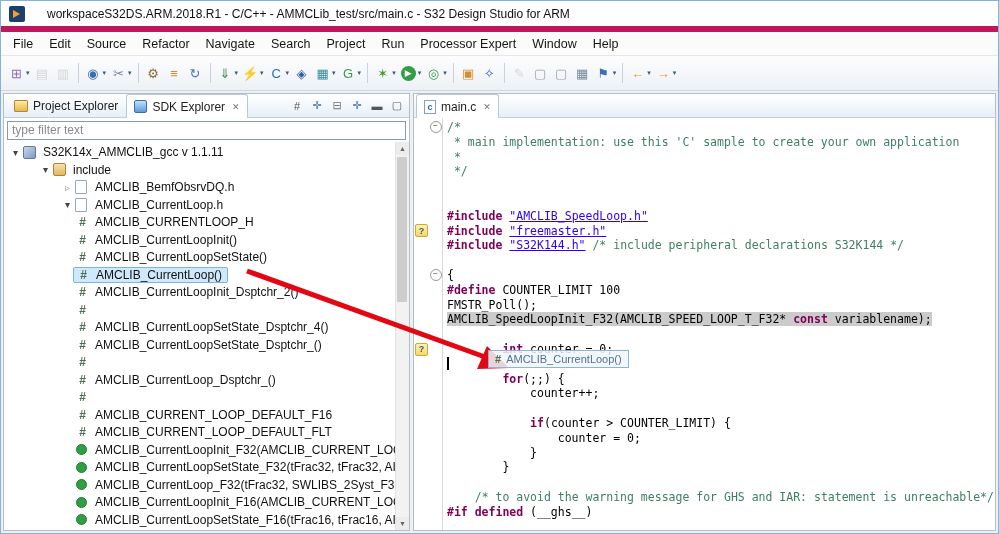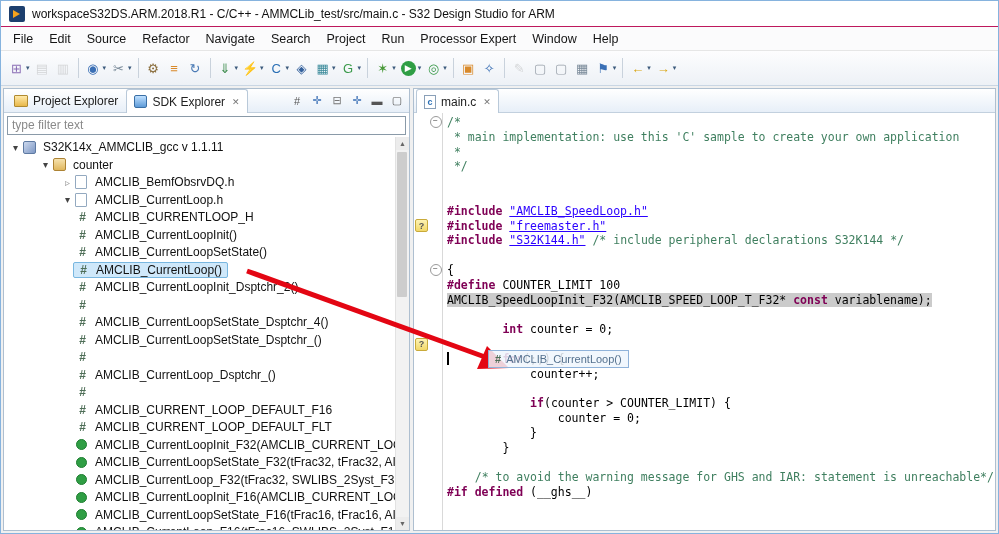--- a/index.html
+++ b/index.html
@@ -1,21 +1,21 @@
 <!DOCTYPE html>
 <html><head>
 <meta charset="utf-8">
 <style>
   html,body{margin:0;padding:0;background:#fff;}
   .window{position:relative;width:999px;height:534px;box-sizing:border-box;border:1px solid #86b3de;
           display:flex;flex-direction:column;overflow:hidden;background:#f0f0f0;
           font-family:"Liberation Sans",sans-serif;}
   
-  .titlebar{height:25px;flex:none;background:#fff;border-bottom:1px solid #be185d;
-            display:flex;align-items:center;gap:7px;padding:0 8px;font-size:12px;color:#101010;}
+  .titlebar{height:25px;flex:none;background:#fff;border-bottom:6px solid #be185d;
+            display:flex;align-items:center;gap:22px;padding:0 8px;font-size:12px;color:#101010;}
   .appicon{width:16px;height:16px;flex:none;border-radius:2px;background:#1d3f6e;position:relative;}
   .appicon::after{content:"";position:absolute;left:4px;top:4px;border-left:7px solid #f6a21d;
             border-top:4px solid transparent;border-bottom:4px solid transparent;}
   .menubar{height:23px;flex:none;background:#fbfbfc;border-bottom:1px solid #e6e6e6;
            display:flex;align-items:center;font-size:12.5px;color:#151515;padding:0 4px;}
   .mitem{padding:3px 8px;cursor:default;}
   .toolbar{height:34px;flex:none;background:linear-gradient(#fdfdfe,#edf1f6);
            border-bottom:1px solid #c9d6e4;display:flex;align-items:center;padding:0 5px;}
   .tbtn{height:22px;display:flex;align-items:center;padding:0 2px;border-radius:3px;}
   .tglyph{width:17px;height:17px;display:flex;align-items:center;justify-content:center;font-size:13px;}
@@ -246,21 +246,21 @@
           <span class="sarrow down">▼</span>
         </div>
       <div class="trow" style="padding-left: 4px;">
             <span class="arr">▾</span>
             <span class="ic ic-lib"></span>
             <span class="lbl">S32K14x_AMMCLIB_gcc v 1.1.11</span>
           </div>
           <div class="trow" style="padding-left: 34px;">
             <span class="arr">▾</span>
             <span class="ic ic-inc"></span>
-            <span class="lbl">counter</span>
+            <span class="lbl">include</span>
           </div>
           <div class="trow" style="padding-left: 56px;">
             <span class="arr col">▹</span>
             <span class="ic ic-hdr"></span>
             <span class="lbl">AMCLIB_BemfObsrvDQ.h</span>
           </div>
           <div class="trow" style="padding-left: 56px;">
             <span class="arr">▾</span>
             <span class="ic ic-hdr"></span>
             <span class="lbl">AMCLIB_CurrentLoop.h</span>
@@ -428,20 +428,21 @@
             <div class="cl"><span class="cm"> *</span></div>
             <div class="cl"><span class="cm"> */</span></div>
             <div class="cl"></div>
             <div class="cl"></div>
             <div class="cl"><span class="dir">#include</span><span class="pl"> </span><span class="inc">"AMCLIB_SpeedLoop.h"</span></div>
             <div class="cl"><span class="dir">#include</span><span class="pl"> </span><span class="inc">"freemaster.h"</span></div>
             <div class="cl"><span class="dir">#include</span><span class="pl"> </span><span class="inc">"S32K144.h"</span><span class="pl"> </span><span class="cm">/* include peripheral declarations S32K144 */</span></div>
             <div class="cl"></div>
             <div class="cl"><span class="pl">{</span></div>
             <div class="cl"><span class="dir">#define</span><span class="pl"> COUNTER_LIMIT 100</span></div>
+            <div class="cl"><span class="pl">FMSTR_Poll();</span></div>
             <div class="cl"><span class="linesel"><span class="pl">AMCLIB_SpeedLoopInit_F32(AMCLIB_SPEED_LOOP_T_F32* </span><span class="kw">const</span><span class="pl"> variablename);</span></span></div>
             <div class="cl"></div>
             <div class="cl"><span class="pl">        </span><span class="kw">int</span><span class="pl"> counter = 0;</span></div>
             <div class="cl"></div>
             <div class="cl"><span class="pl">        </span><span class="kw">for</span><span class="pl">(;;) {</span></div>
             <div class="cl"><span class="pl">            counter++;</span></div>
             <div class="cl"></div>
             <div class="cl"><span class="pl">            </span><span class="kw">if</span><span class="pl">(counter &gt; COUNTER_LIMIT) {</span></div>
             <div class="cl"><span class="pl">                counter = 0;</span></div>
             <div class="cl"><span class="pl">            }</span></div>

